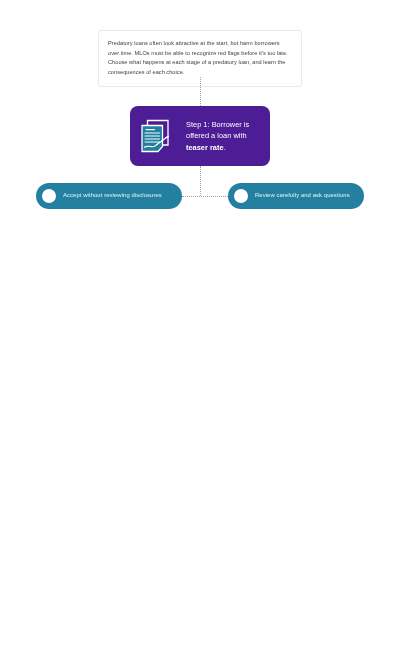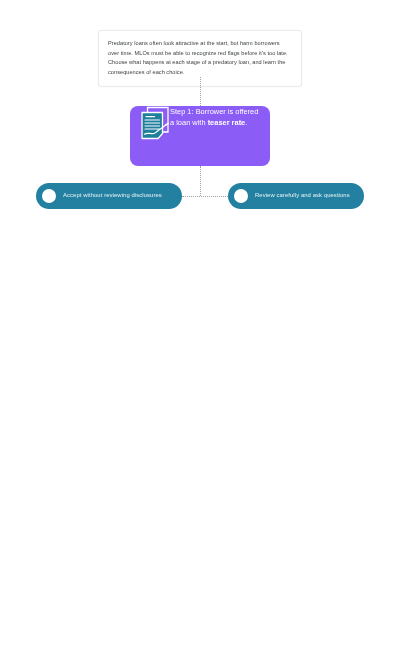--- a/index.html
+++ b/index.html
@@ -69,26 +69,26 @@
   }
 
   
   .step-card {
     position: absolute;
     left: 130px;
     top: 106px;
     width: 140px;
     height: 60px;
     box-sizing: border-box;
-    background: #8b5cf6;
+    background: #4c1d95;
     border-radius: 8px;
     display: flex;
-    align-items: flex-start;
+    align-items: center;
     padding: 0 9px 0 10px;
-    gap: 0;
+    gap: 16px;
   }
   .step-icon {
     flex: 0 0 auto;
     width: 30px;
     height: 34px;
     display: block;
   }
   .step-text {
     font-size: 7.4px;
     line-height: 1.52;

